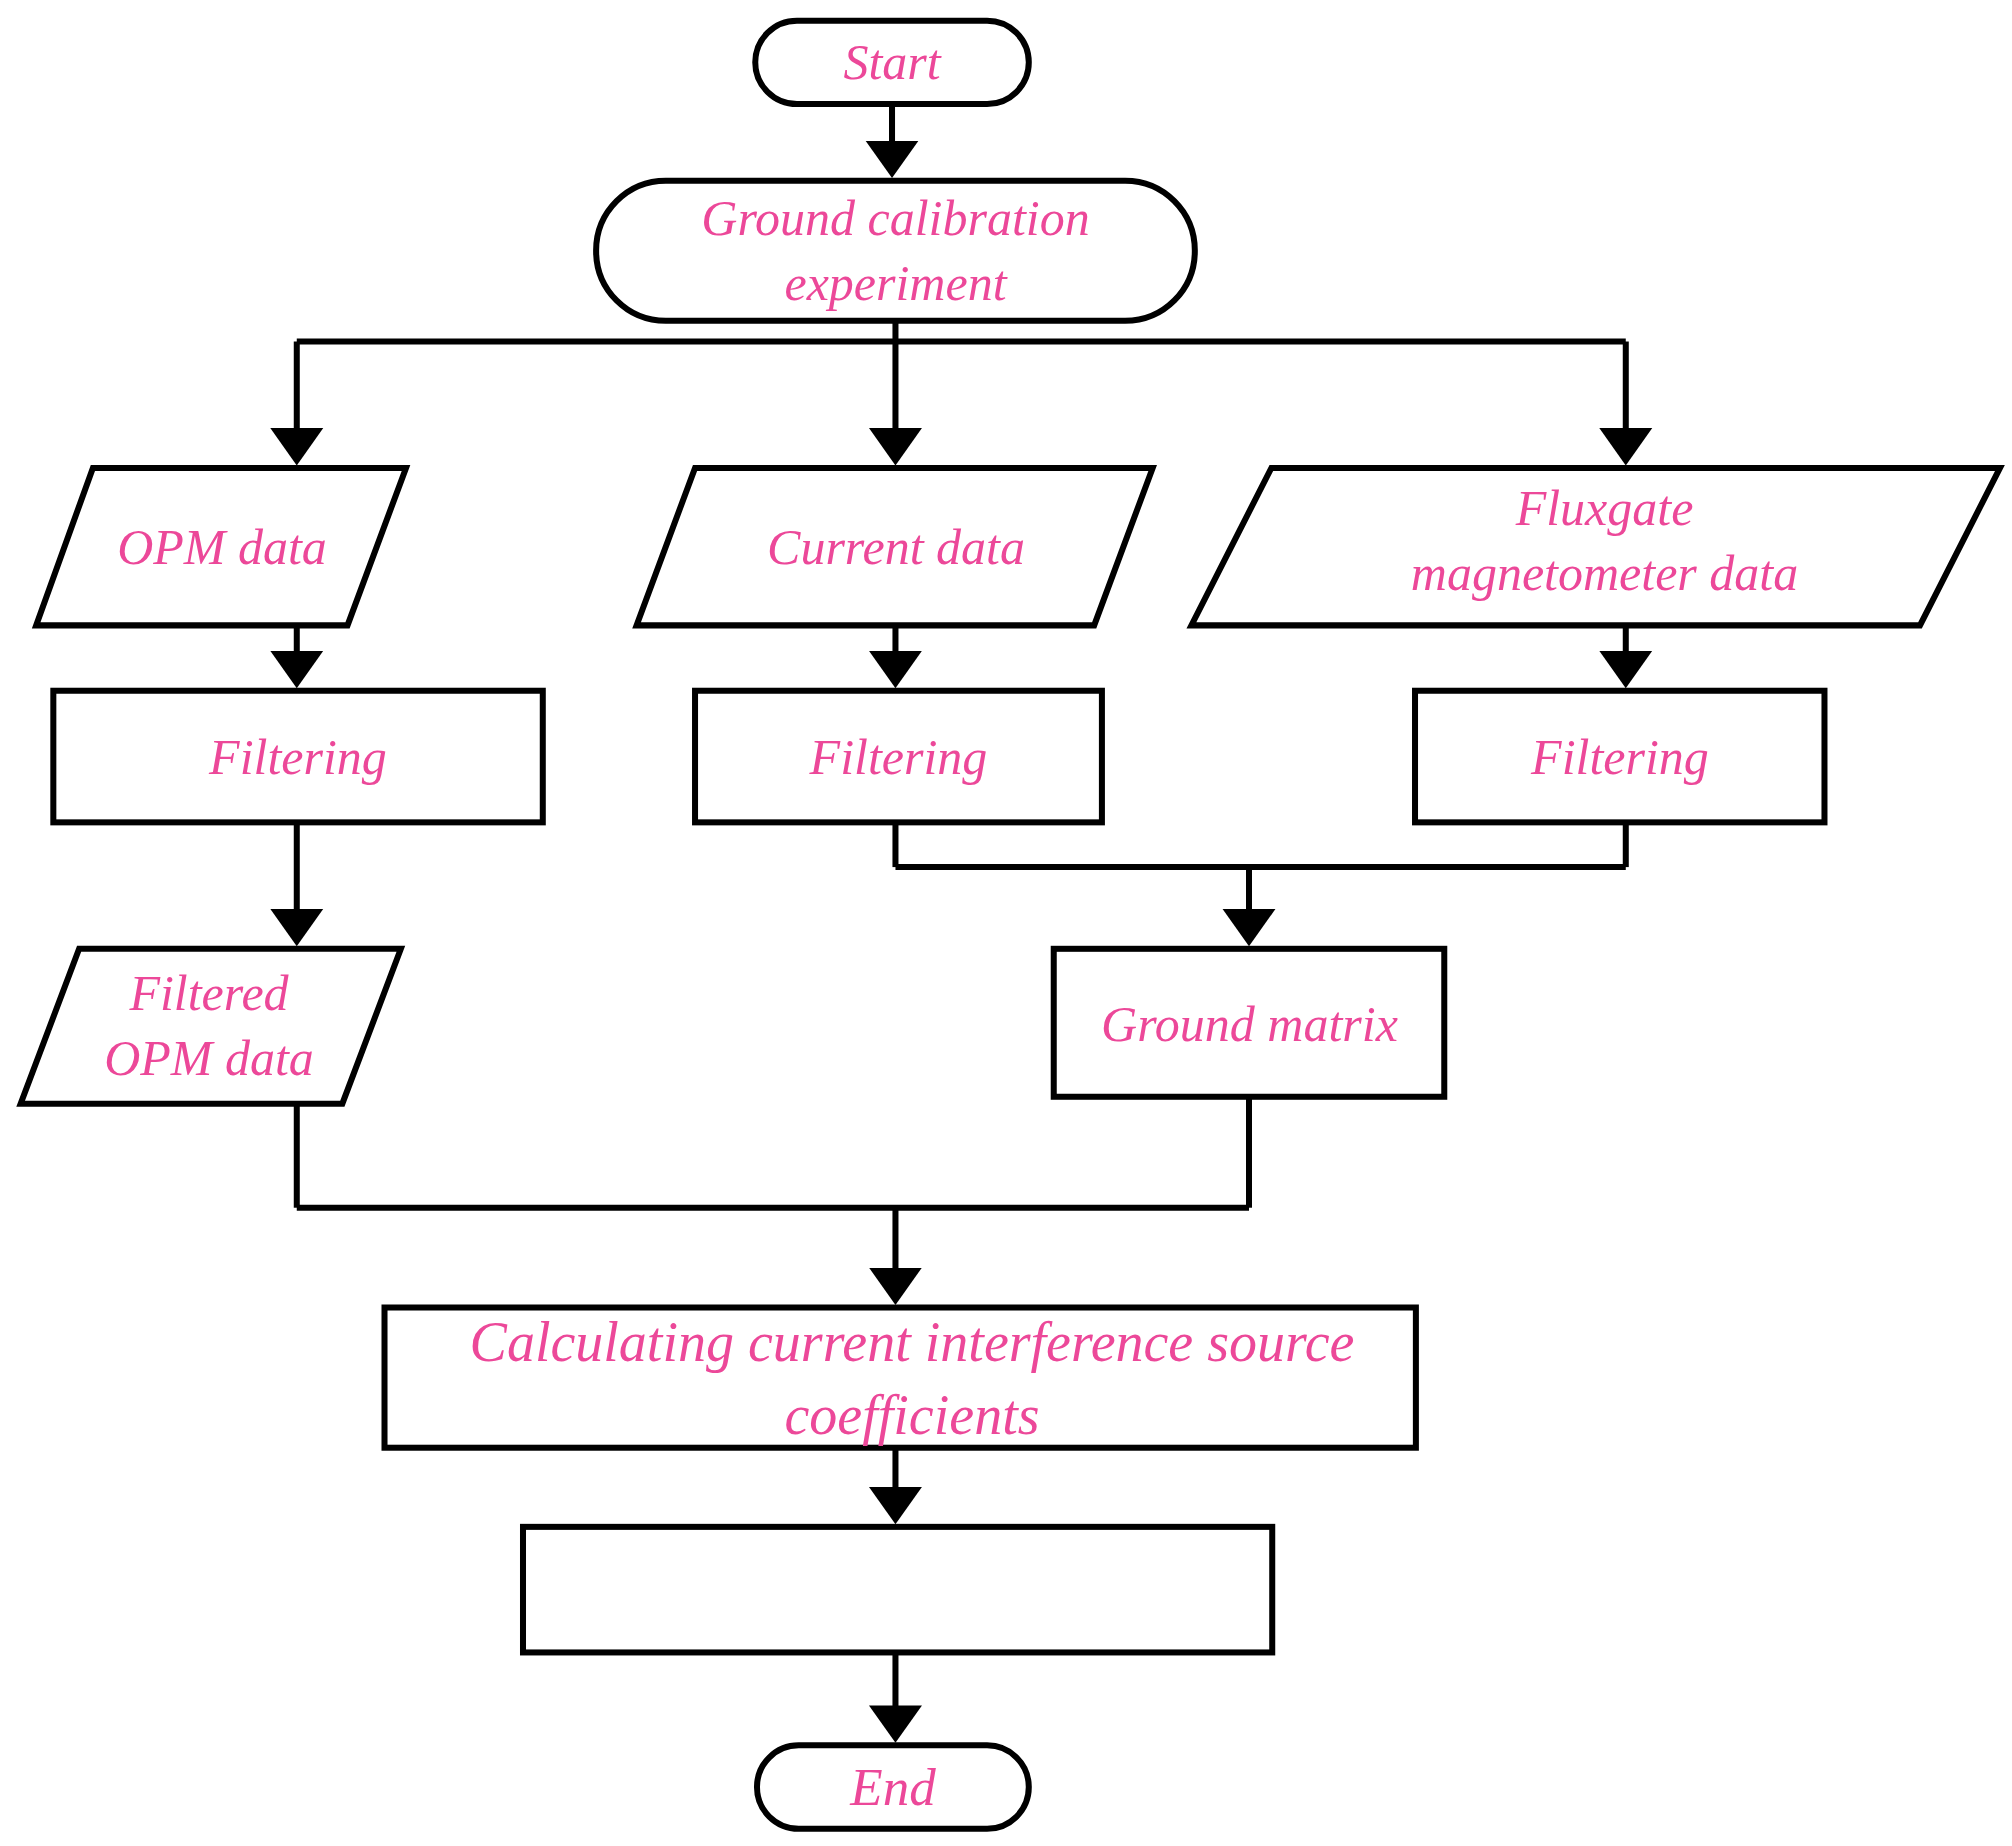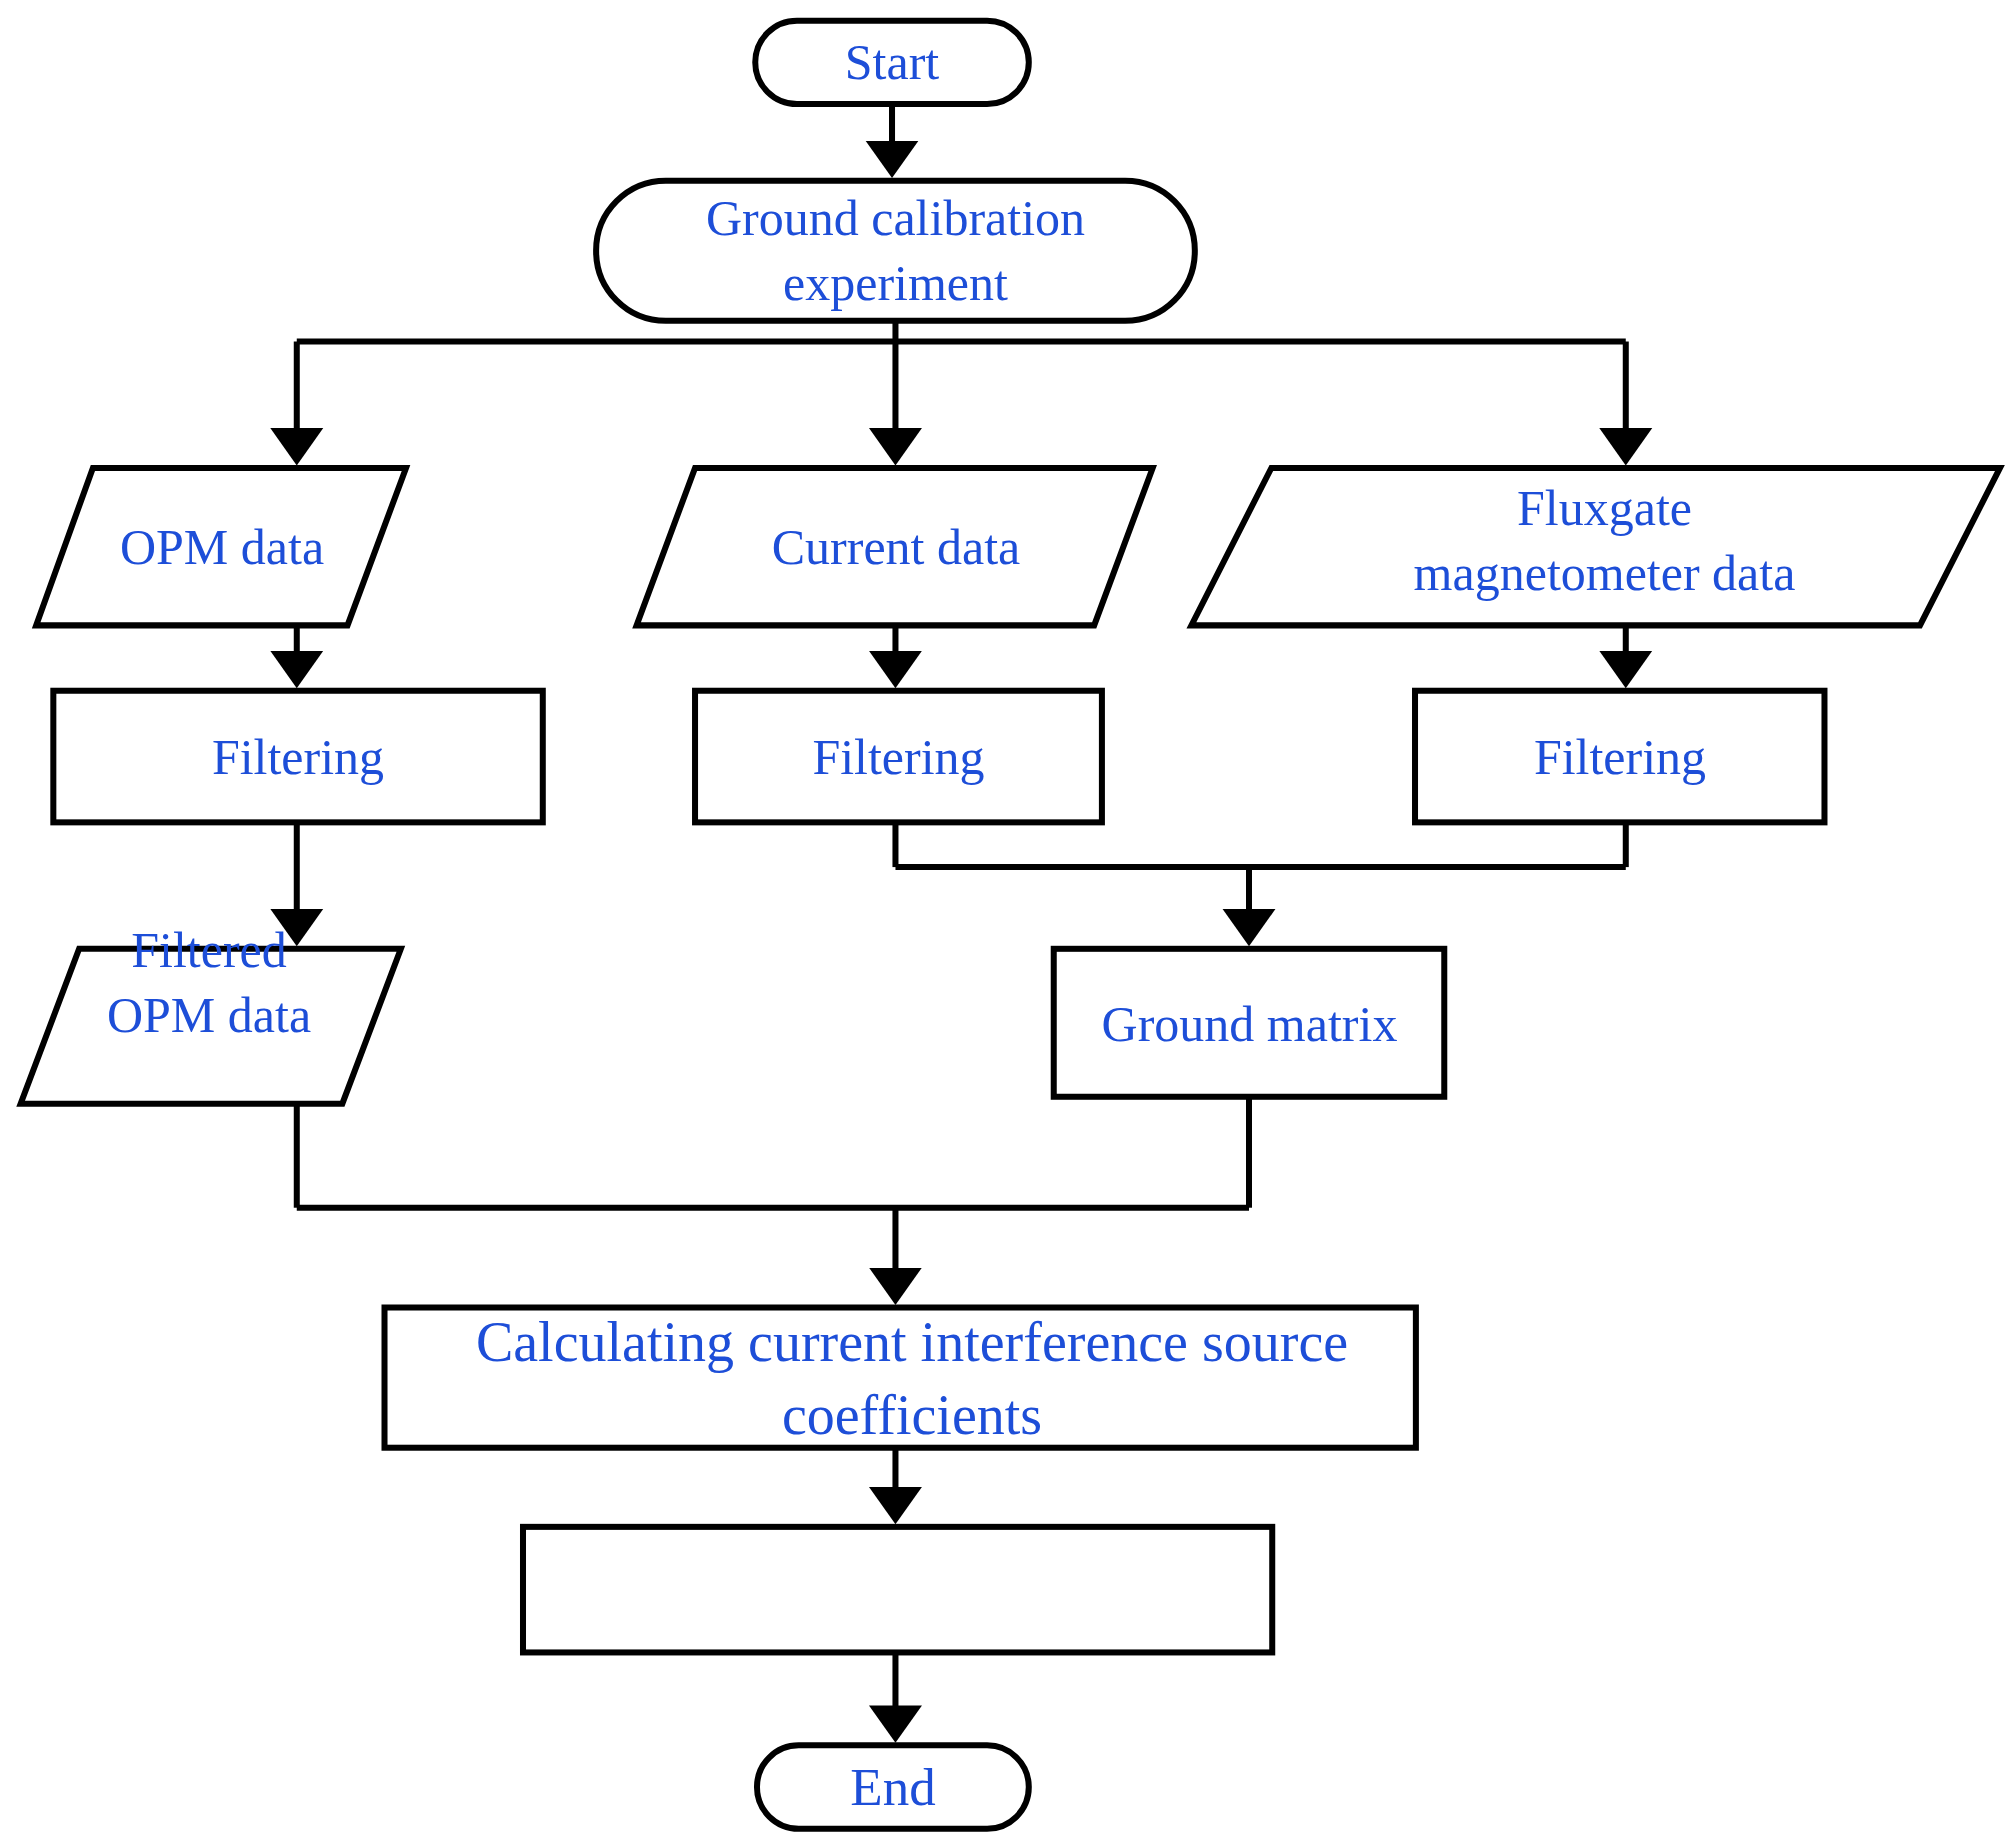--- a/index.html
+++ b/index.html
@@ -23,35 +23,36 @@
     left: 0;
     width: 2012px;
     height: 1846px;
   }
   .node-label {
     position: absolute;
     display: flex;
     align-items: center;
     justify-content: center;
     text-align: center;
-    color: #1d4ed8;
+    color: #ec4899;
     line-height: 1.30;
     white-space: pre-line;
     pointer-events: none;
     font-family: "Liberation Serif", "DejaVu Serif", serif;
+    font-style: italic;
   }
   .lbl-start      { left: 755px;  top: 20.6px;   width: 274px; height: 83px;  font-size: 50px; }
   .lbl-ground     { left: 596px;  top: 181px;  width: 599px; height: 140px; font-size: 50px; }
   .lbl-opm        { left: 52px;   top: 469px;  width: 340px; height: 157px; font-size: 50px; }
   .lbl-current    { left: 654px;  top: 469px;  width: 484px; height: 157px; font-size: 50px; }
   .lbl-fluxgate   { left: 1226px; top: 462px;  width: 757px; height: 157px; font-size: 50px; }
   .lbl-filt1      { left: 53px;   top: 691px;  width: 490px; height: 132px; font-size: 50px; }
   .lbl-filt2      { left: 695px;  top: 691px;  width: 407px; height: 132px; font-size: 50px; }
   .lbl-filt3      { left: 1415px; top: 691px;  width: 410px; height: 132px; font-size: 50px; }
-  .lbl-filtopm    { left: 39px;   top: 905px; width: 340px; height: 155px; font-size: 50px; }
+  .lbl-filtopm    { left: 39px;   top: 948px; width: 340px; height: 155px; font-size: 50px; }
   .lbl-matrix     { left: 1054px; top: 950px; width: 391px; height: 148px; font-size: 50px; }
   .lbl-calc       { left: 396px;  top: 1309px; width: 1032px;height: 140px; font-size: 56px; }
   .lbl-save       { left: 523px;  top: 1528px; width: 749px; height: 126px; font-size: 50px; }
   .lbl-end        { left: 757px;  top: 1746px; width: 272px; height: 83px;  font-size: 53px; }
 </style>
 </head>
 <body>
 
 <div id="flowchart-root">
 

